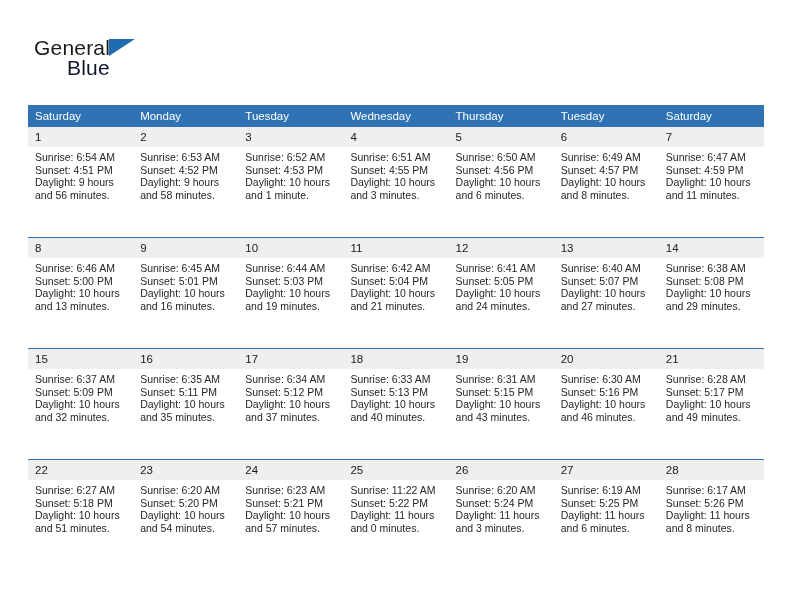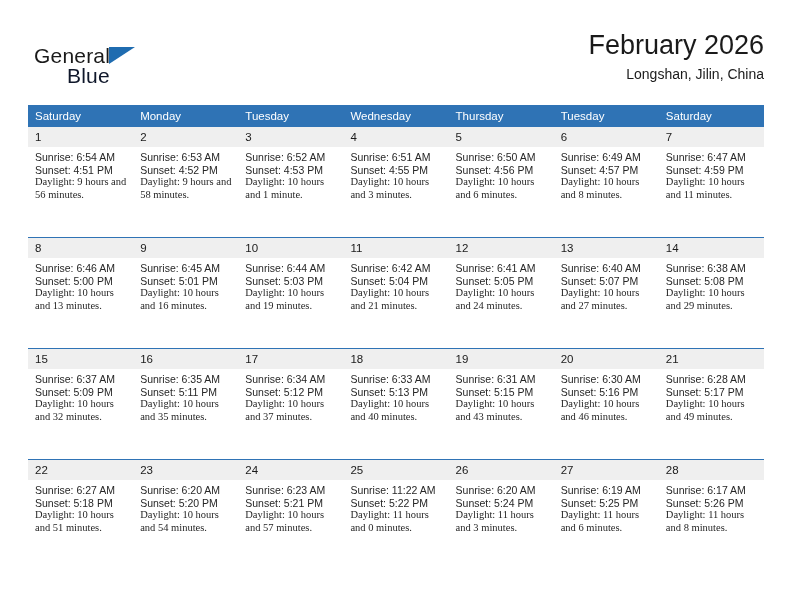--- a/index.html
+++ b/index.html
@@ -27,21 +27,21 @@
     position: absolute;
     left: 28px;
     top: 28px;
     right: 28px;
     height: 68px;
   }
 
   .brand {
     position: absolute;
     left: 6px;
-    top: 16px;
+    top: 8px;
     width: 200px;
     height: 52px;
     text-decoration: underline;
   }
   .brand-general {
     position: absolute;
     left: 0;
     top: 0;
     font-size: 21px;
     letter-spacing: 0.2px;
@@ -137,40 +137,35 @@
     padding: 4px 6px 0 7px;
     font-size: 10.5px;
     line-height: 12.6px;
     color: #262626;
   }
   .dayinfo div {
     white-space: nowrap;
   }
   .dayinfo .daylight-line {
     white-space: normal;
-    font-family: Liberation Serif, serif;
   }
 </style>
 </head>
 <body>
 
 <div class="page">
 
   <div class="header">
 
     <div class="brand">
       <span class="brand-general">General</span>
       <span class="brand-triangle"></span>
       <span class="brand-blue">Blue</span>
     </div>
 
-    <div class="titles">
-      <div class="month-title">February 2026</div>
-      <div class="location-subtitle">Longshan, Jilin, China</div>
-    </div>
 
   </div>
 
   <table class="calendar">
     <thead>
       <tr>
         <th>Saturday</th>
         <th>Monday</th>
         <th>Tuesday</th>
         <th>Wednesday</th>

